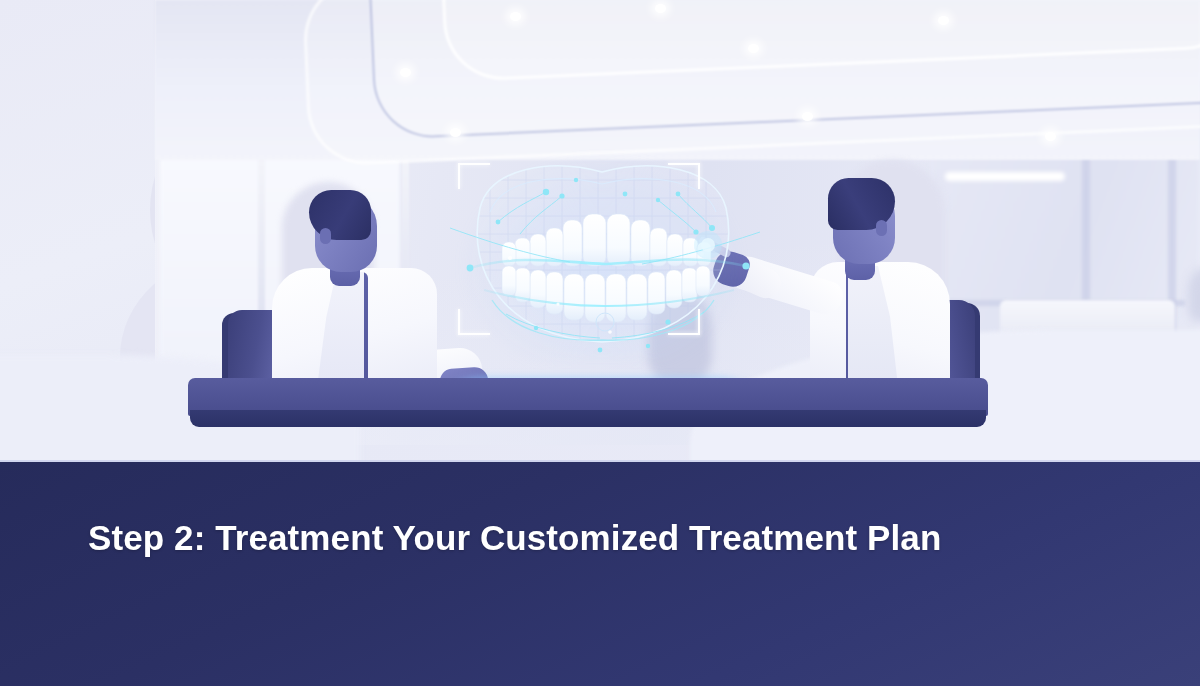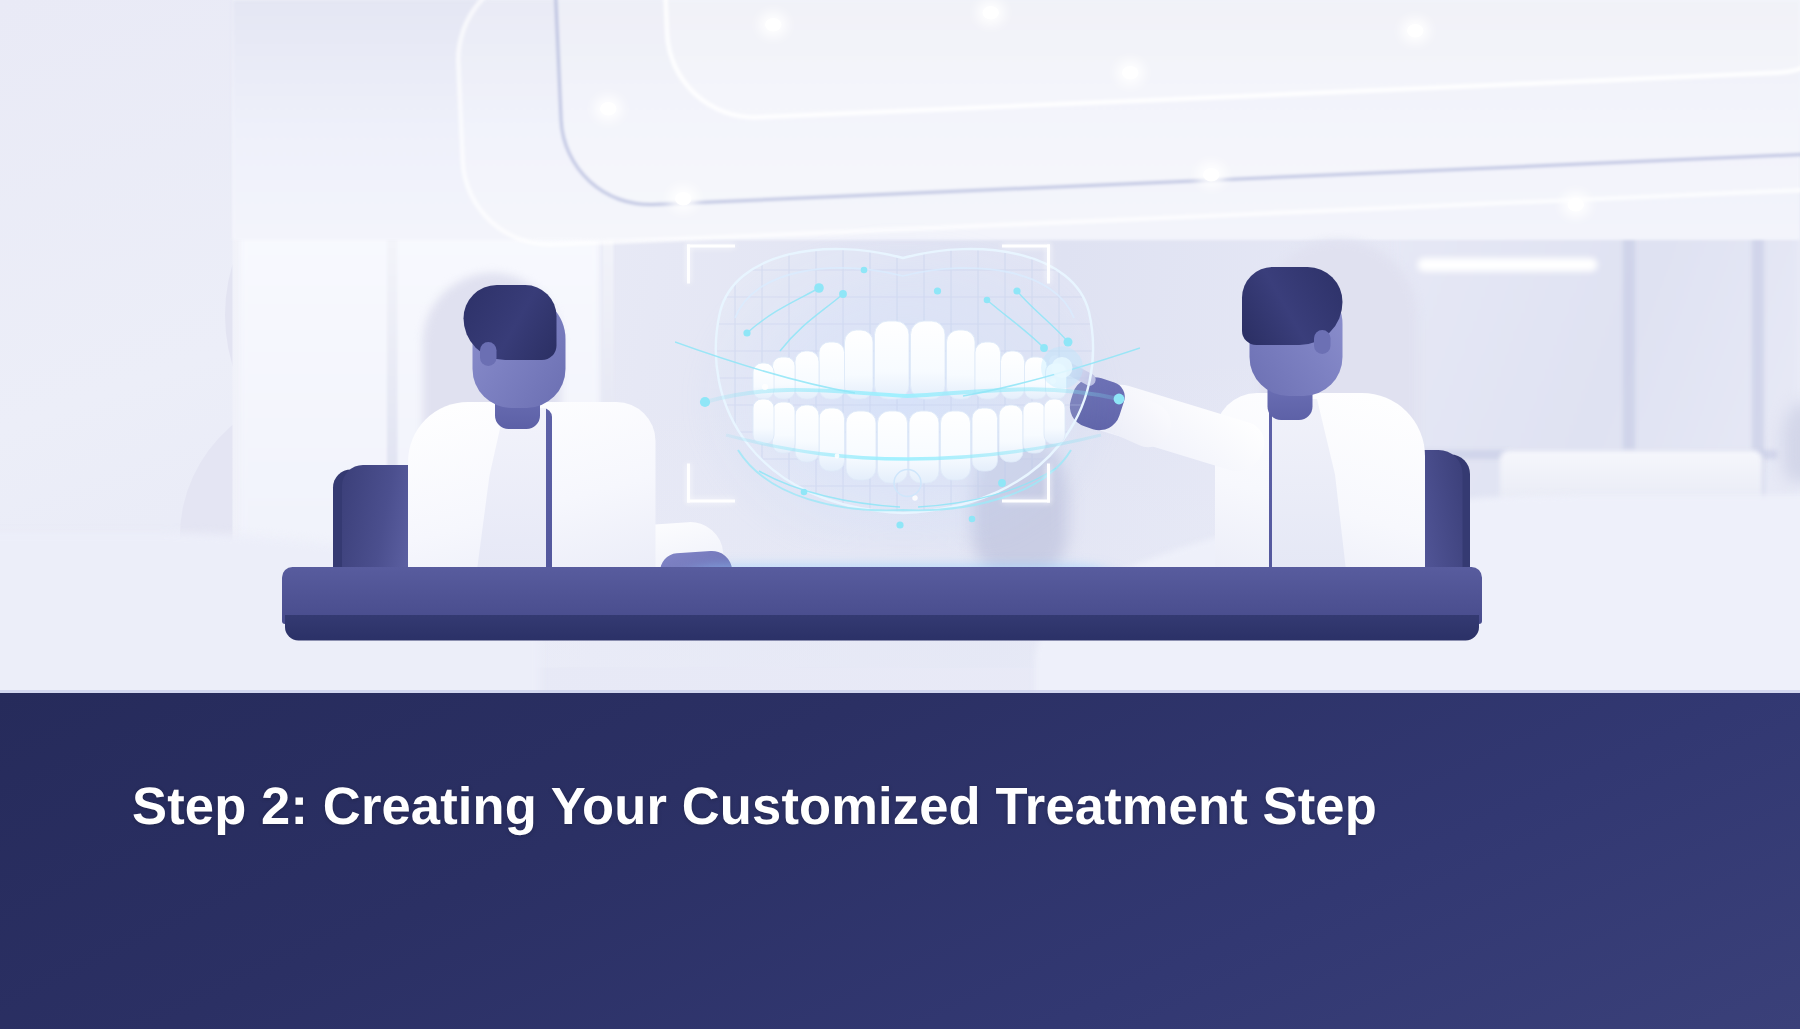--- a/index.html
+++ b/index.html
@@ -497,16 +497,16 @@
     </div>
 
     <div class="desk-top"></div>
     <div class="desk-edge"></div>
 
   </div>
 
   <div class="hairline"></div>
 
   <div class="caption">
-    <div class="caption-text">Step 2: Creating Your Customized Treatment Step</div>
+    <div class="caption-text">Step 2: Treatment Your Customized Treatment Plan</div>
   </div>
 
 </div>
 
 </body></html>

